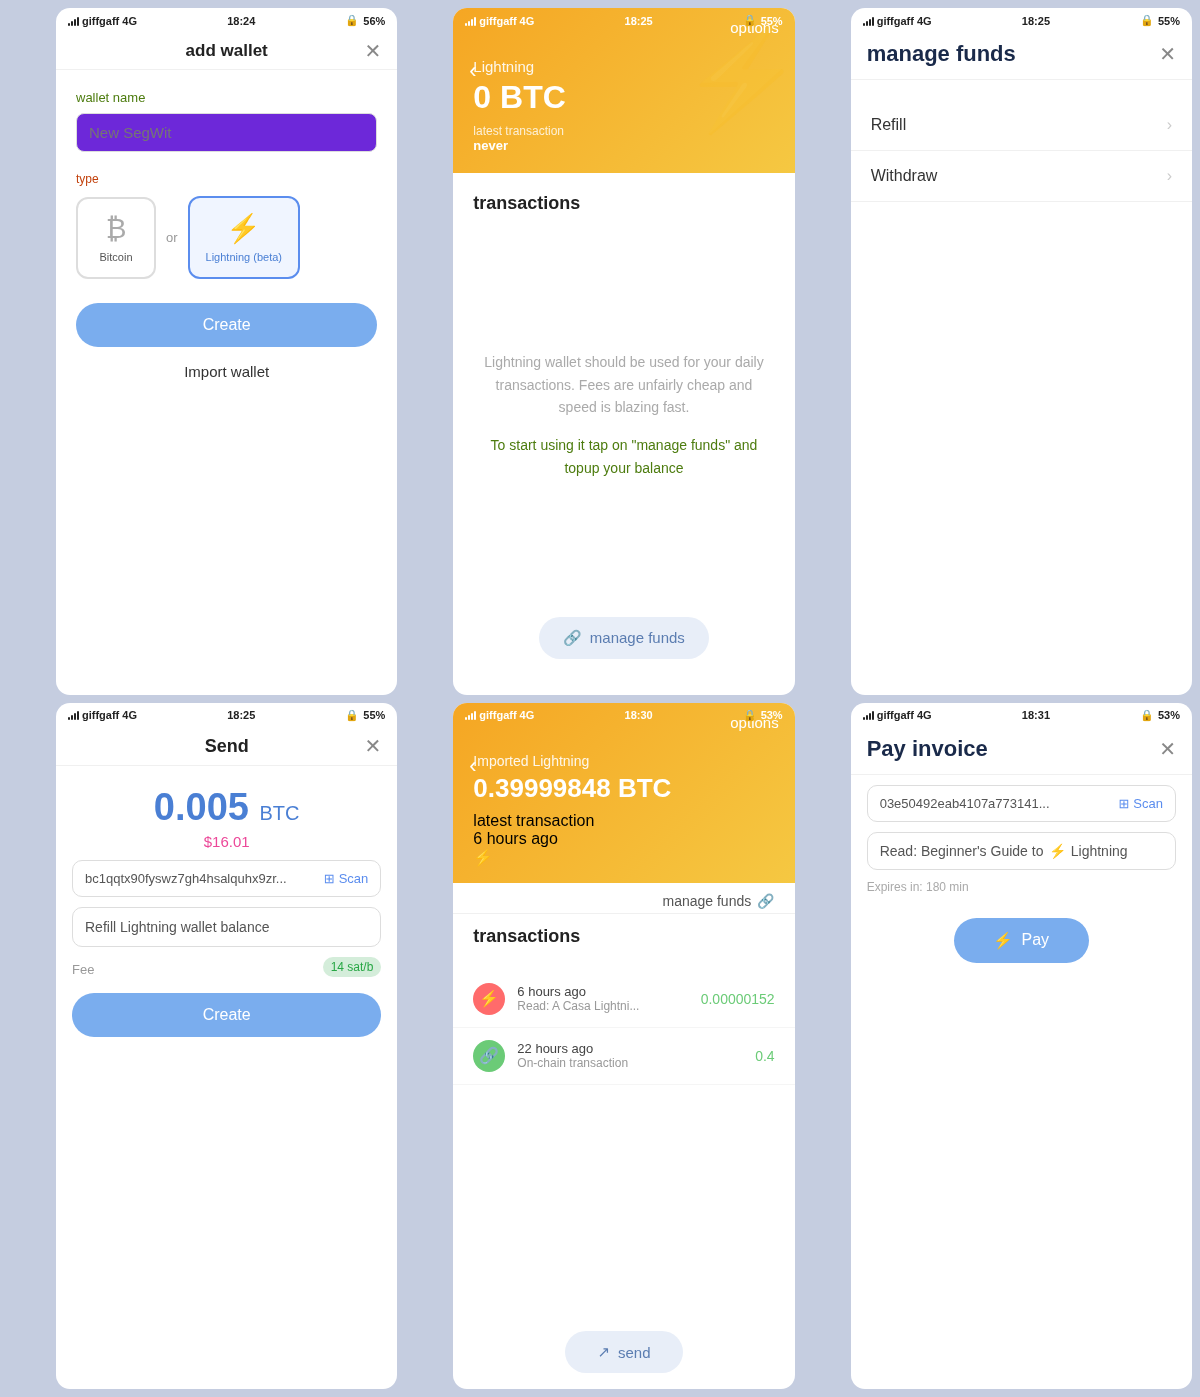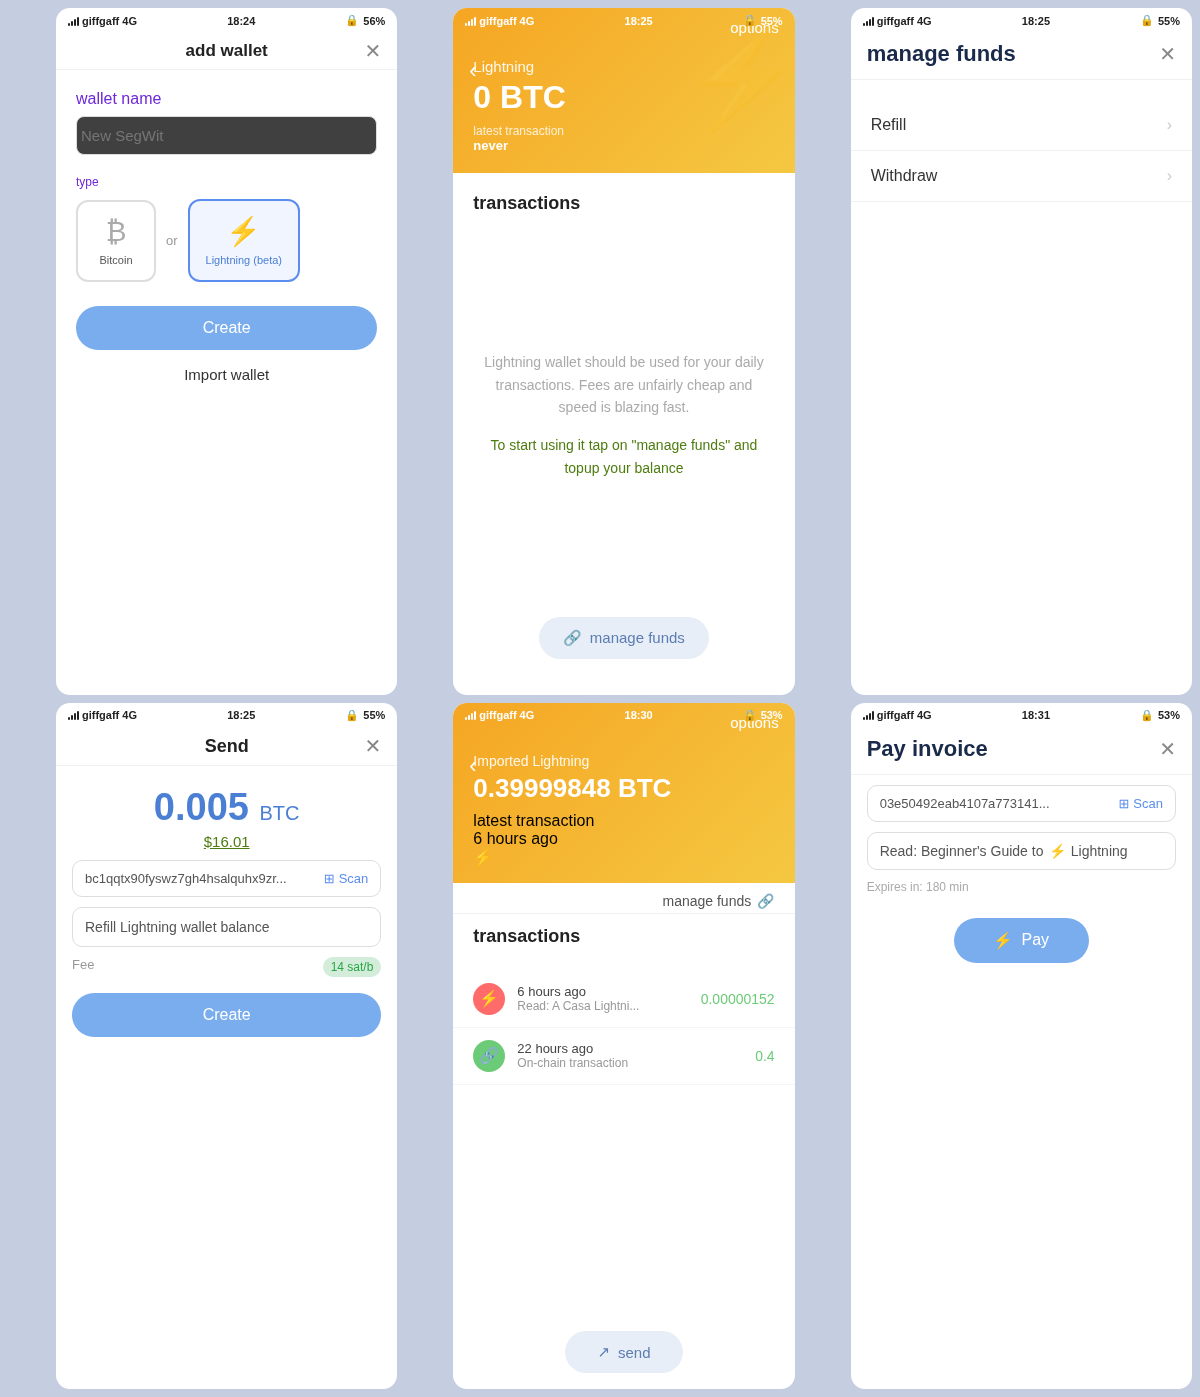--- a/index.html
+++ b/index.html
@@ -84,39 +84,39 @@
       color: #fff;
       cursor: pointer;
     }
 
     .screen1-body {
       padding: 20px 20px;
       flex: 1;
     }
 
     .field-label {
-      font-size: 16px;
-      color: #6d28d9;
+      font-size: 13px;
+      color: #4d7c0f;
       margin-bottom: 8px;
     }
 
     .text-input {
       width: 100%;
       border: 1px solid #ddd;
       border-radius: 8px;
-      padding: 10px 4px;
+      padding: 10px 12px;
       font-size: 15px;
       color: #aaa;
-      background: #404040;
+      background: #6d28d9;
       margin-bottom: 20px;
     }
 
     .type-label {
       font-size: 12px;
-      color: #6d28d9;
+      color: #c2410c;
       margin-bottom: 10px;
     }
 
     .type-row {
       display: flex;
       align-items: center;
       gap: 10px;
       margin-bottom: 24px;
     }
 
@@ -306,23 +306,22 @@
       color: #4a7fd4;
     }
 
     .amount-btc .unit {
       font-size: 20px;
       font-weight: 400;
     }
 
     .amount-usd {
       font-size: 15px;
-      color: #4d7c0f;
+      color: #ec4899;
       margin-top: 4px;
-      text-decoration: underline;
     }
 
     .address-field {
       margin: 0 16px 10px;
       border: 1px solid #ddd;
       border-radius: 10px;
       padding: 10px 12px;
       display: flex;
       align-items: center;
       justify-content: space-between;
@@ -356,21 +355,21 @@
     }
 
     .note-text {
       font-size: 14px;
       color: #555;
     }
 
     .fee-row {
       display: flex;
       justify-content: space-between;
-      align-items: flex-start;
+      align-items: flex-end;
       margin: 0 16px 16px;
     }
 
     .fee-label {
       font-size: 13px;
       color: #999;
     }
 
     .fee-badge {
       background: #d4edda;

